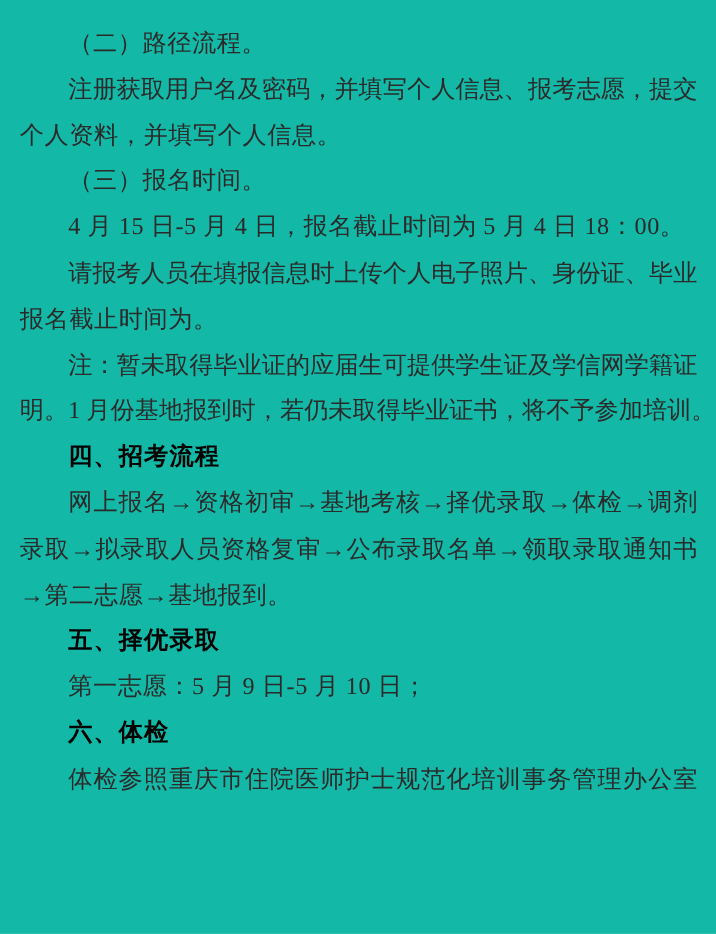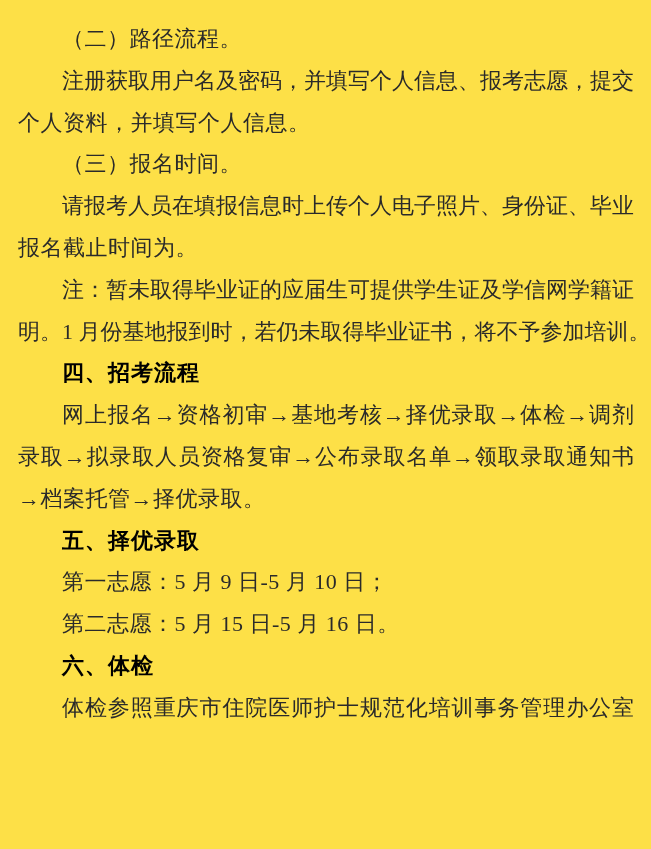--- a/index.html
+++ b/index.html
@@ -4,21 +4,21 @@
 <style>
   * { margin: 0; padding: 0; box-sizing: border-box; }
   html, body {
     width: 651px; height: 849px;
     background: #ffffff;
     overflow: hidden;
   }
   .page {
     position: relative;
     width: 651px; height: 849px;
-    background: #fde047;
+    background: #14b8a6;
     padding: 18px 17px 0 18px;
   }
   .block { display: block; }
   .line {
     display: block;
     height: 41.8px;
     line-height: 41.8px;
     font-size: 22px;
     white-space: nowrap;
     overflow: visible;
@@ -47,43 +47,43 @@
       <div class="line indent">（二）路径流程。</div>
     </div>
     <div class="block">
       <div class="line indent fill">注册获取用户名及密码，并填写个人信息、报考志愿，提交</div>
       <div class="line">个人资料，并填写个人信息。</div>
     </div>
     <div class="block">
       <div class="line indent">（三）报名时间。</div>
     </div>
     <div class="block">
+      <div class="line indent">4 月 15 日-5 月 4 日，报名截止时间为 5 月 4 日 18：00。</div>
+    </div>
+    <div class="block">
       <div class="line indent fill">请报考人员在填报信息时上传个人电子照片、身份证、毕业</div>
       <div class="line">报名截止时间为。</div>
     </div>
     <div class="block">
       <div class="line indent fill">注：暂未取得毕业证的应届生可提供学生证及学信网学籍证</div>
       <div class="line fill">明。1 月份基地报到时，若仍未取得毕业证书，将不予参加培训。</div>
     </div>
     <div class="block">
       <div class="line heading indent">四、招考流程</div>
     </div>
     <div class="block">
       <div class="line indent fill">网上报名→资格初审→基地考核→择优录取→体检→调剂</div>
       <div class="line fill">录取→拟录取人员资格复审→公布录取名单→领取录取通知书</div>
-      <div class="line">→档案托管→择优录取。</div>
+      <div class="line">→第二志愿→基地报到。</div>
     </div>
     <div class="block">
       <div class="line heading indent">五、择优录取</div>
     </div>
     <div class="block">
       <div class="line indent">第一志愿：5 月 9 日-5 月 10 日；</div>
-    </div>
-    <div class="block">
-      <div class="line indent">第二志愿：5 月 15 日-5 月 16 日。</div>
     </div>
     <div class="block">
       <div class="line heading indent">六、体检</div>
     </div>
     <div class="block">
       <div class="line indent fill">体检参照重庆市住院医师护士规范化培训事务管理办公室</div>
     </div>
   </main>
 
 </body></html>

